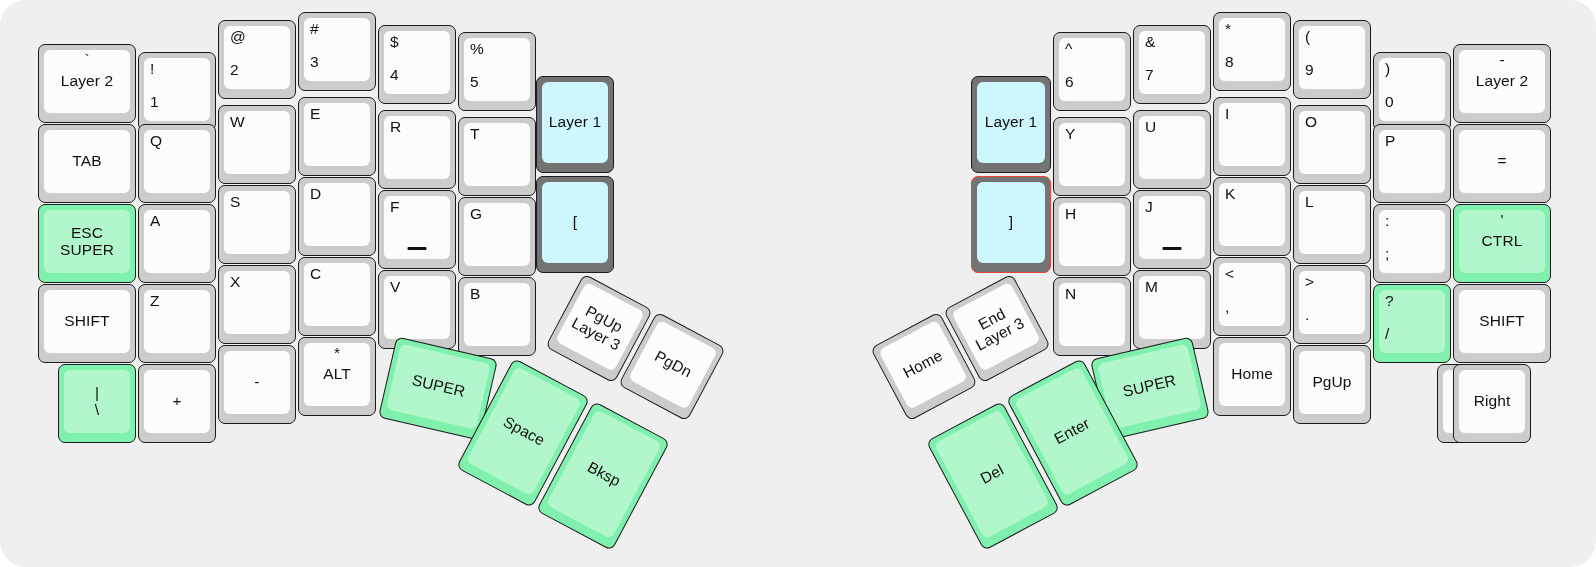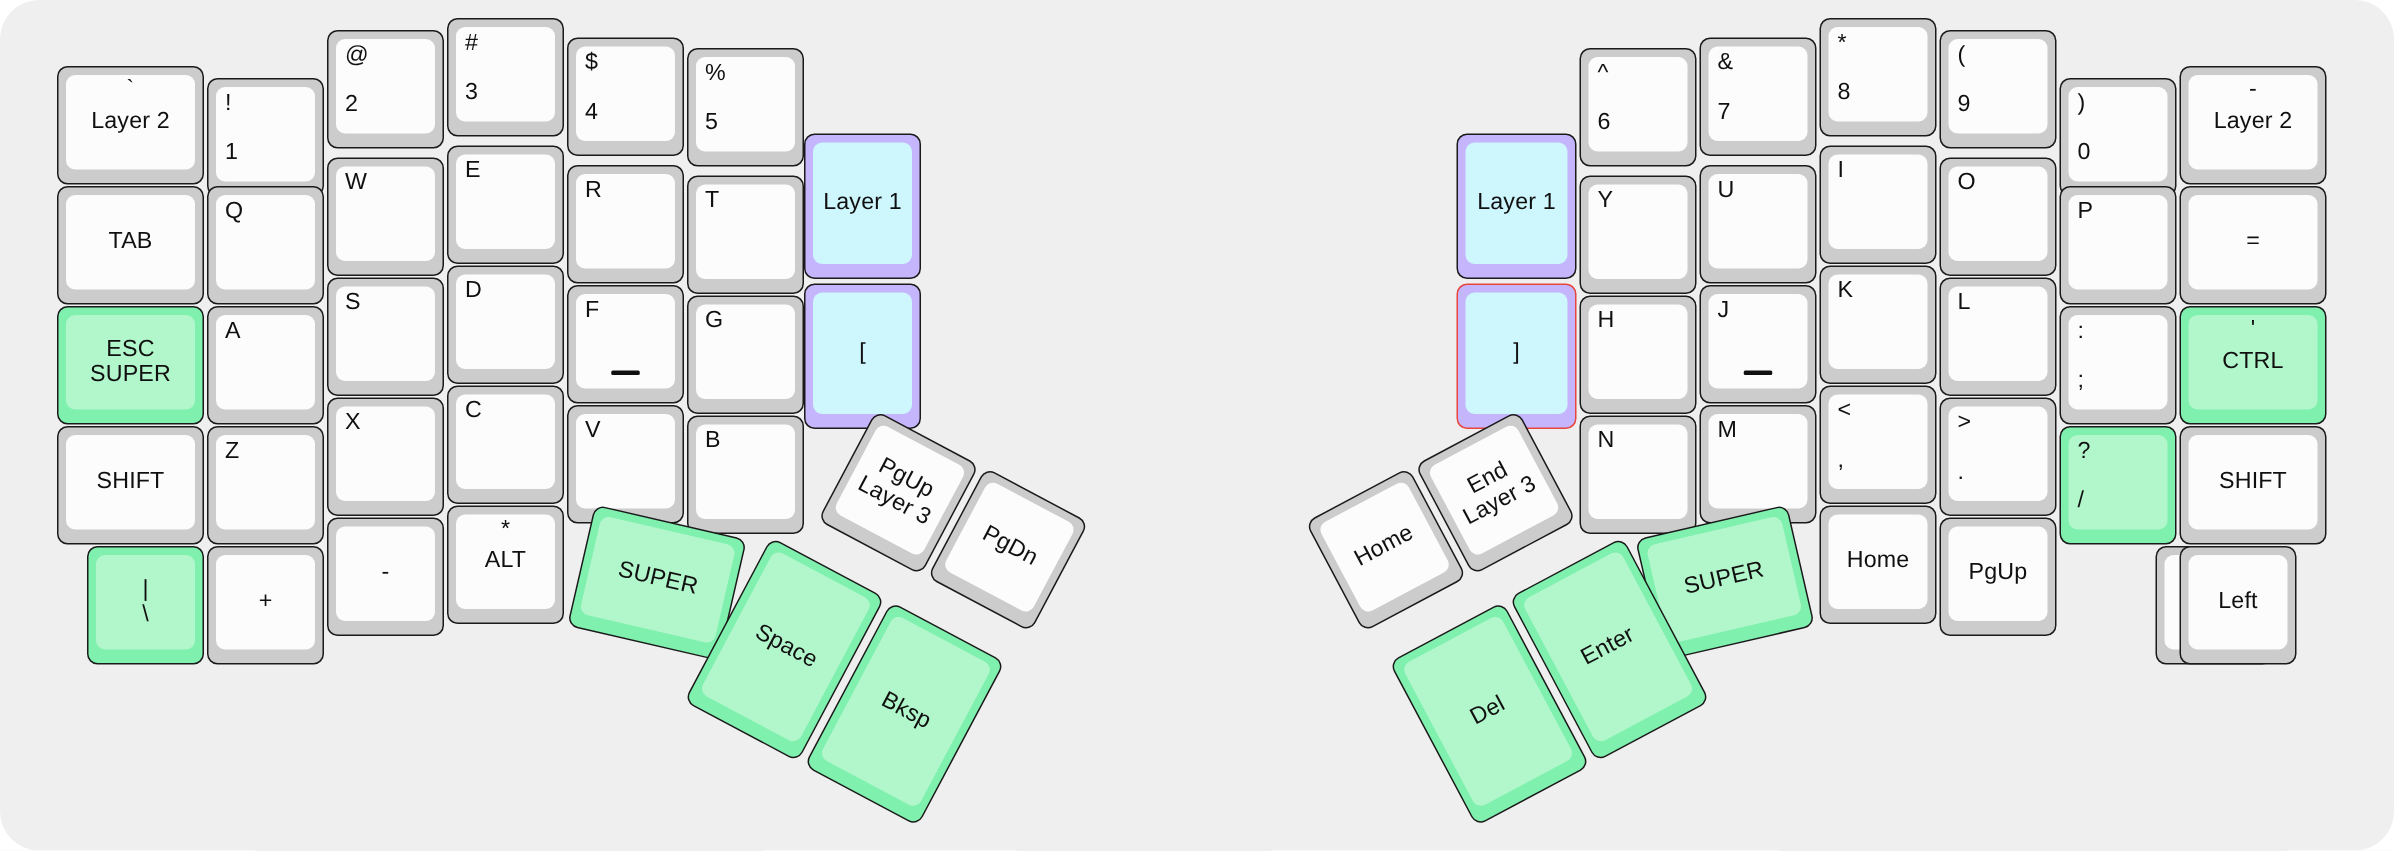--- a/index.html
+++ b/index.html
@@ -58,21 +58,21 @@
   .homebar{
     position:absolute;
     left:50%;transform:translateX(-50%);
     bottom:9px;
     width:19px;height:2.6px;
     background:#101010;border-radius:1px;
   }
   
   .key.green{ background:#7ff0ae; }
   .key.green > .cap{ background:#b2f7cb; }
-  .key.blue { background:#c4b5fd;margin-top:13px; }
+  .key.blue { background:#737373; }
   .key.blue  > .cap{ background:#cdf6fd; }
   .key.sel  { border-color:#e8453c; }
   .rot{ transform-origin:50% 50%; }
 </style>
 </head>
 <body>
 
 <div id="stage">
   <div id="left-half">
       <div class="key ct" style="left: 38px; top: 44px; width: 98px; height: 79px;">
@@ -429,21 +429,21 @@
           <div class="lg">CTRL</div>
         </div>
       </div>
       <div class="key mid" style="left: 1453px; top: 284px; width: 98px; height: 79px;">
         <div class="cap">
           <div class="lg">SHIFT</div>
         </div>
       </div>
       <div class="key mid" style="left: 1453px; top: 364px; width: 78px; height: 79px;">
         <div class="cap">
-          <div class="lg">Left</div>
+          <div class="lg">Right</div>
         </div>
       </div>
       <div class="key mid rot" style="left: 885px; top: 325px; width: 78px; height: 83px; transform: rotate(-28deg);">
         <div class="cap">
           <div class="lg">Home</div>
         </div>
       </div>
       <div class="key mid rot" style="left: 958px; top: 287px; width: 78px; height: 83px; transform: rotate(-28deg);">
         <div class="cap">
           <div class="lg">End

